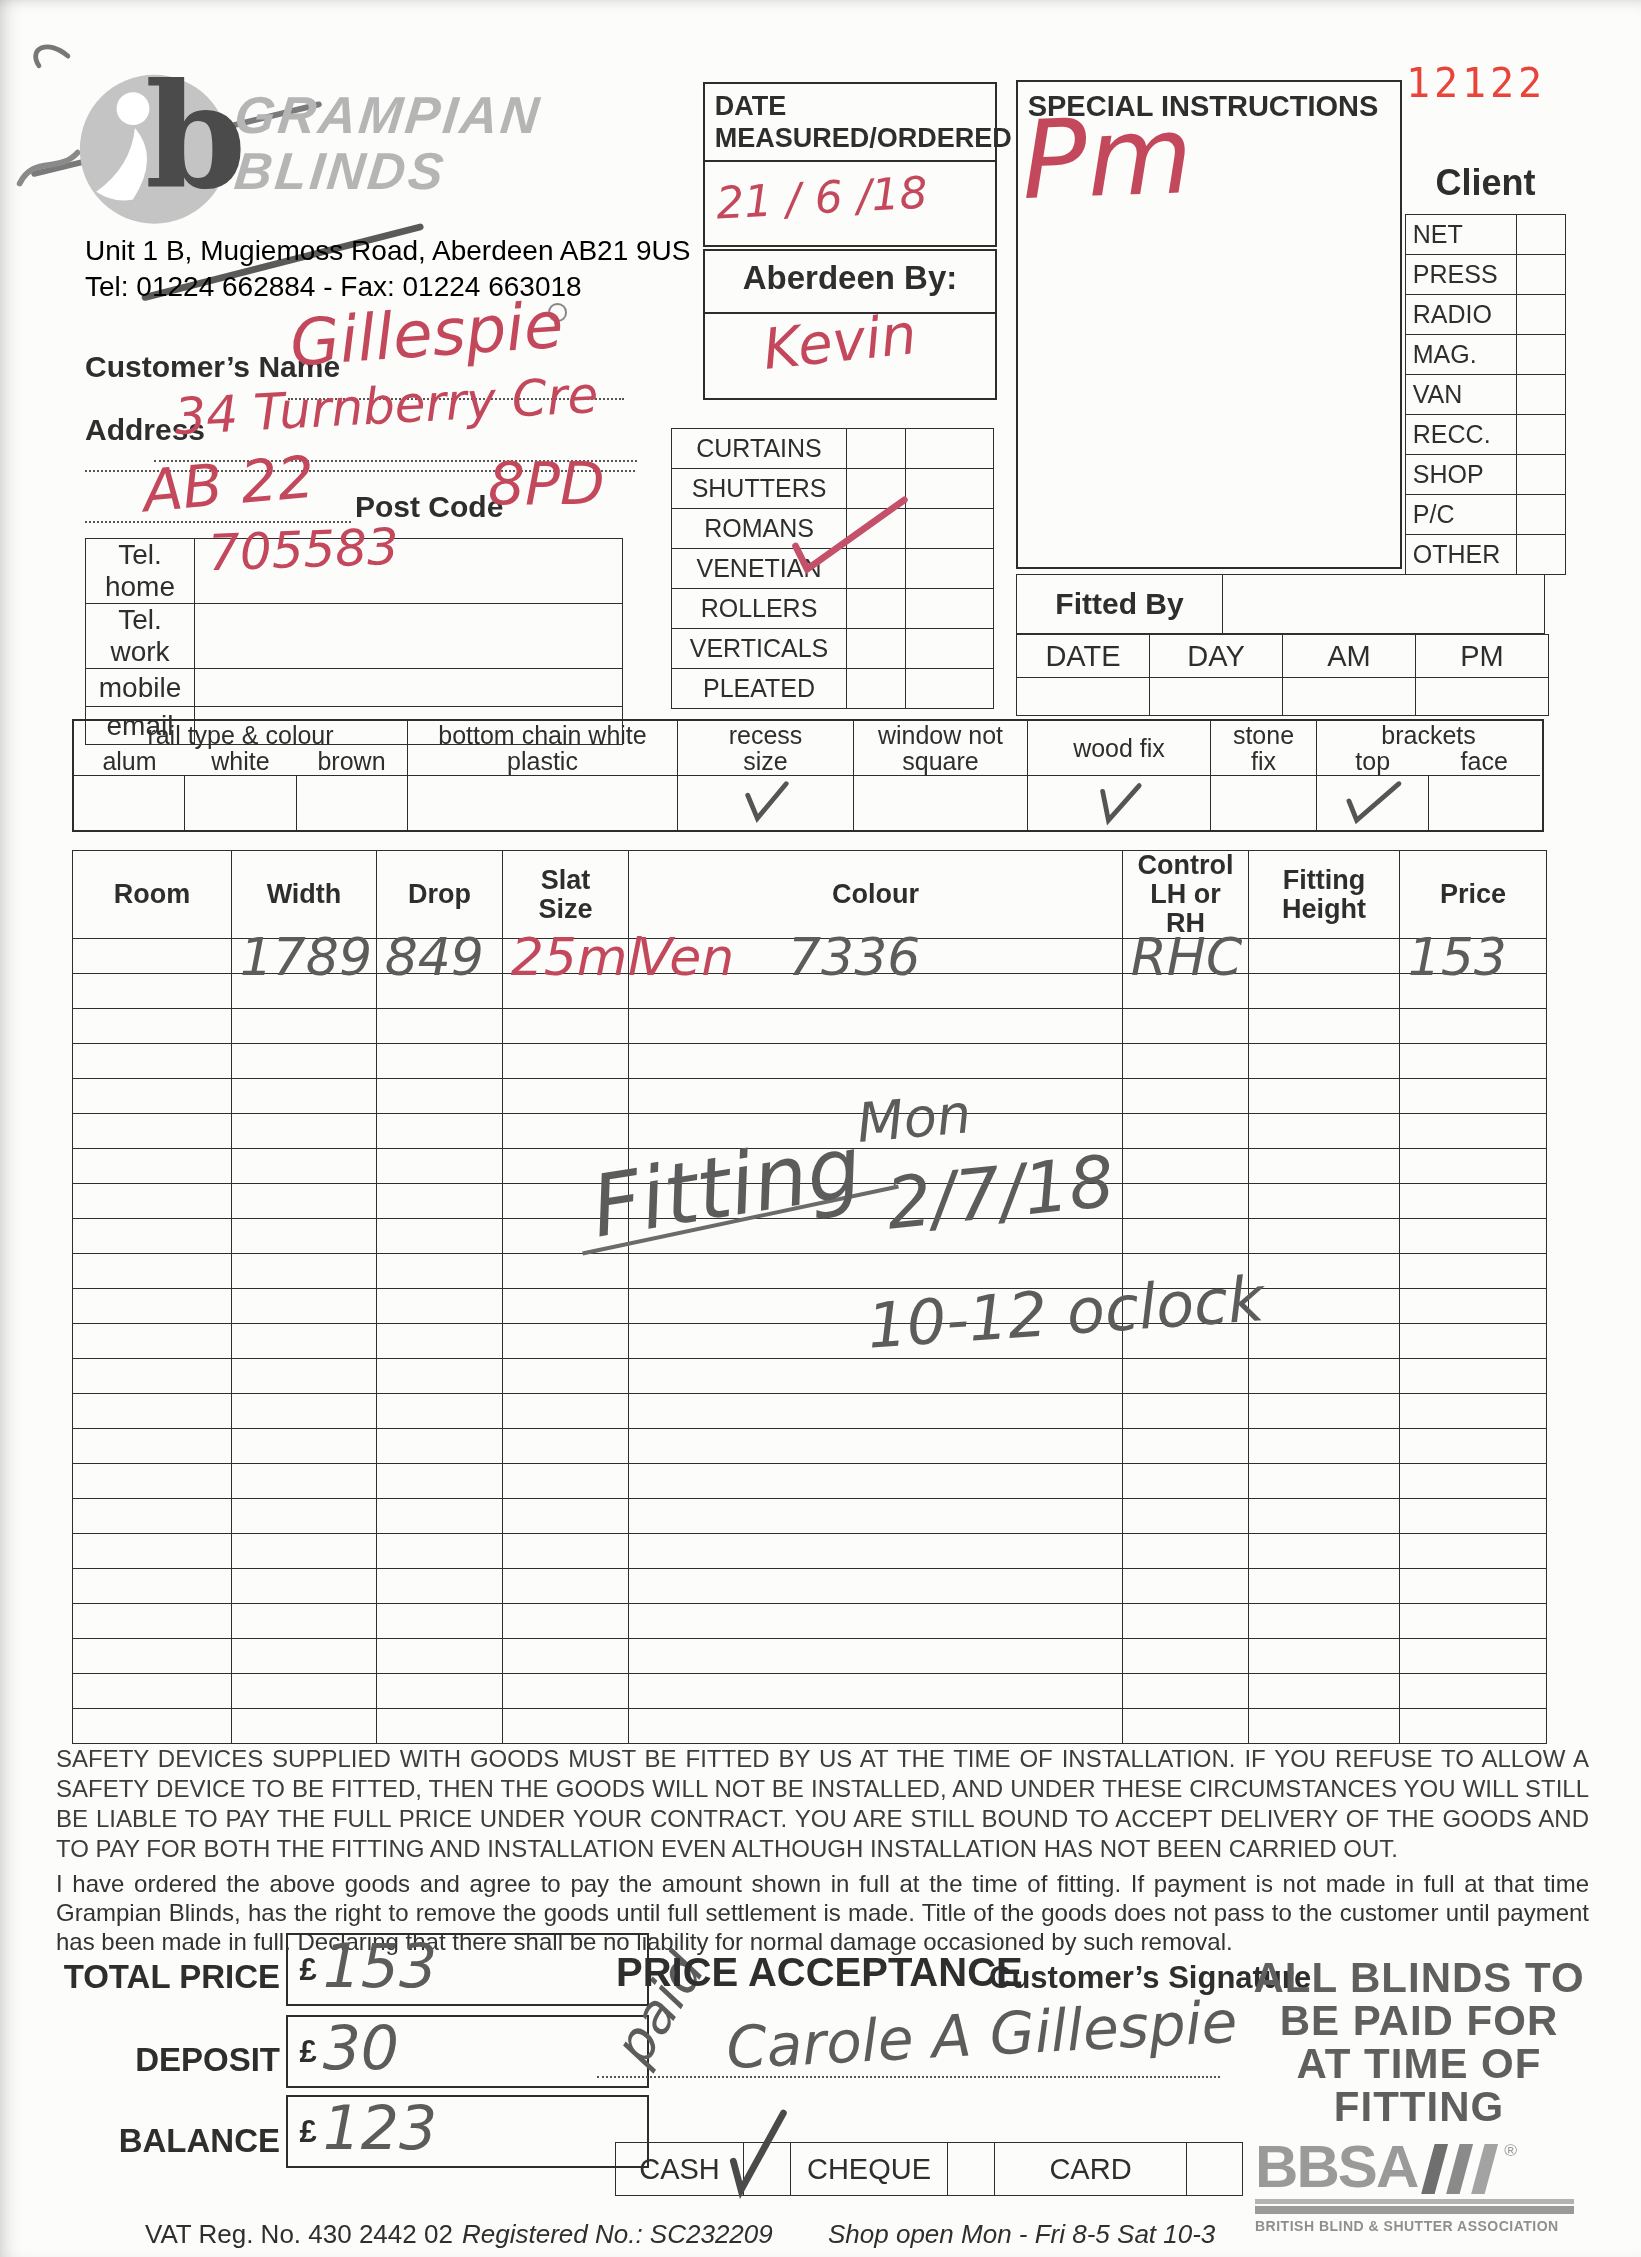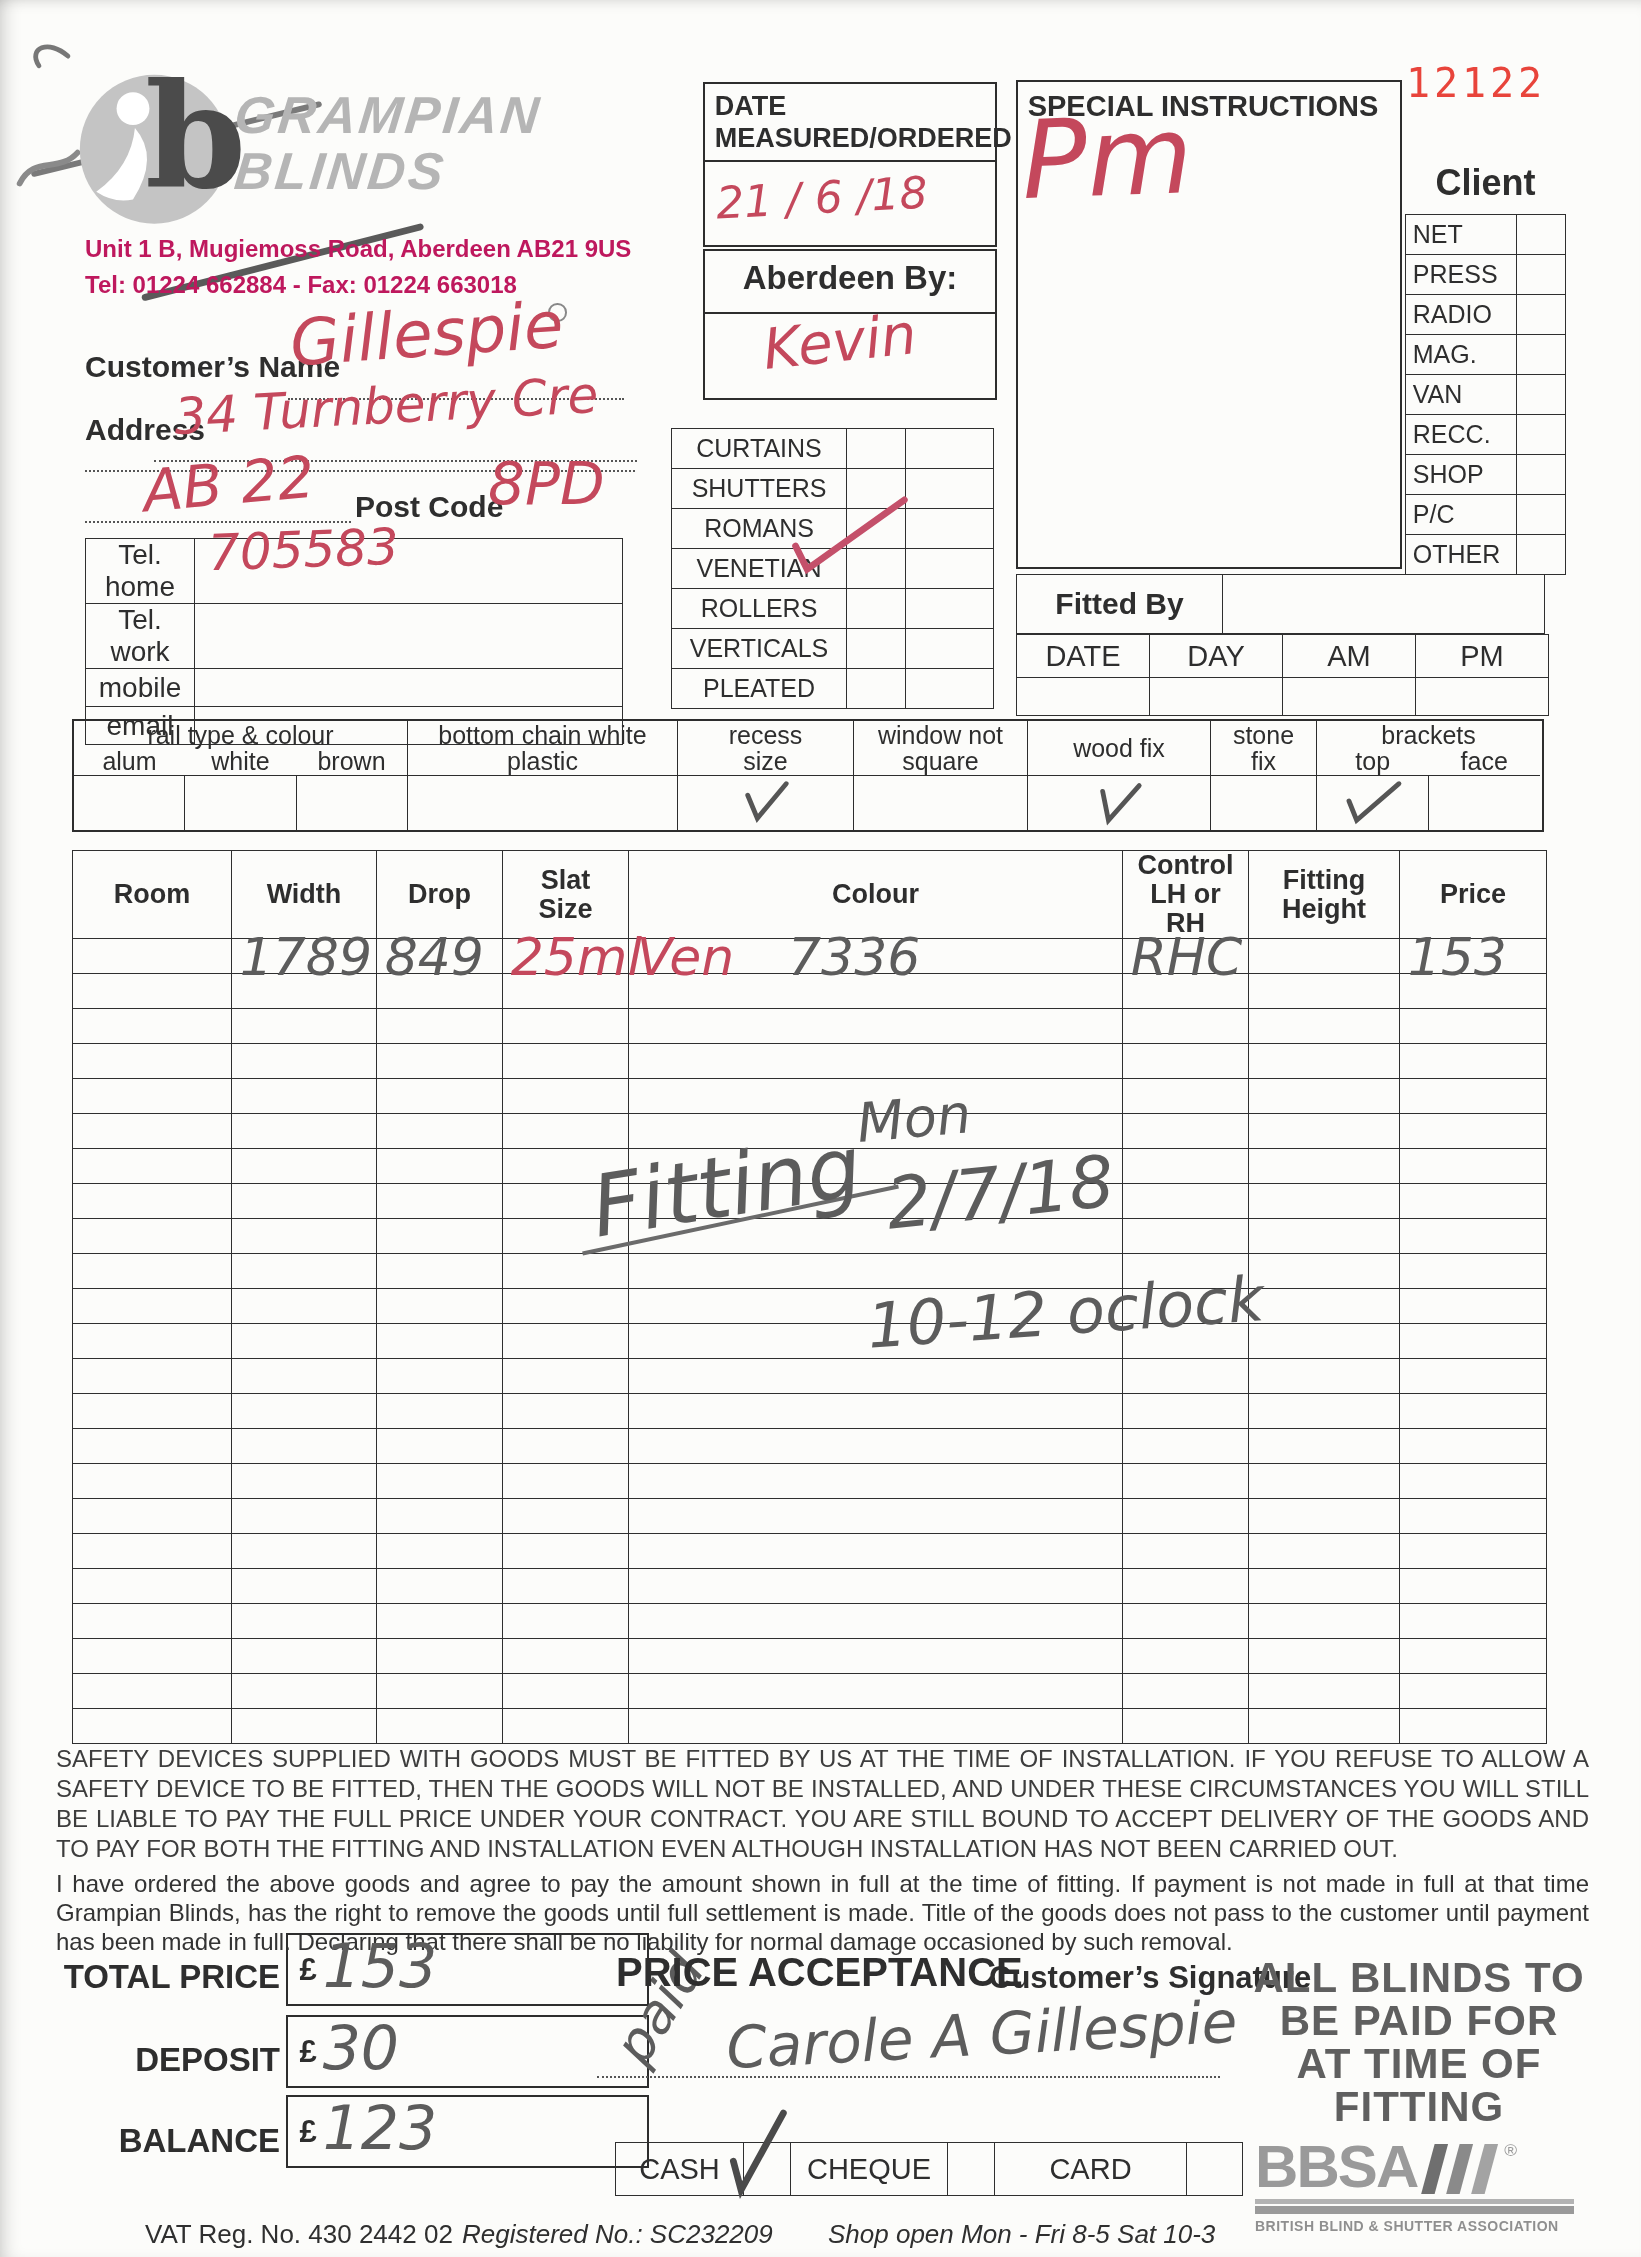--- a/index.html
+++ b/index.html
@@ -14,21 +14,21 @@
   svg{display:block;}
 
   
   .logo-svg{left:75px;top:68px;width:174px;height:174px;}
   .logo-b{left:145px;top:64px;font-family:"DejaVu Serif",serif;font-weight:bold;
           font-size:145px;line-height:145px;color:#4b4b4b;}
   .brand{font-style:italic;font-weight:bold;color:#b5b5b5;letter-spacing:2.9px;
          transform:skewX(-6deg);font-size:52px;line-height:52px;}
   .brand1{left:235px;top:89px;}
   .brand2{left:235px;top:145px;}
-  .co-line{left:85px;font-size:24px;font-weight:bold;color:#be185d;}
+  .co-line{left:85px;font-size:28px;font-weight:normal;color:#000000;}
   .co1{top:235px;} .co2{top:271px;} .co3{top:307px;}
   .ring-artifact{left:548px;top:303px;width:14.5px;height:14.5px;border:2.9px solid #888;border-radius:50%;}
 
   
   .custname-label{left:85px;top:350px;font-size:30px;}
   .hw-name{left:290px;top:297px;font-size:64px;transform:rotate(-4deg);}
   .dot-name{left:288px;top:398px;width:336px;}
   .addr-label{left:85px;top:413px;font-size:30px;}
   .hw-addr{left:174px;top:377px;font-size:50px;transform:rotate(-3deg);white-space:nowrap;}
   .dot-addr{left:154px;top:460px;width:483px;}

